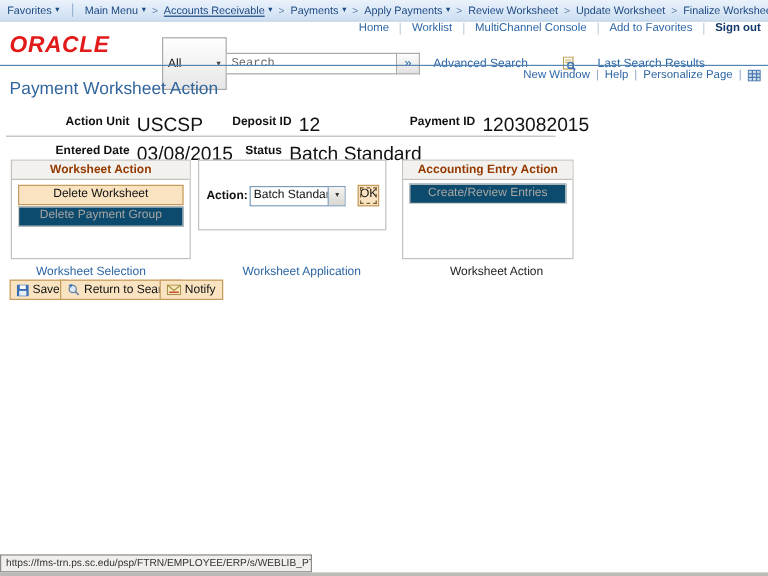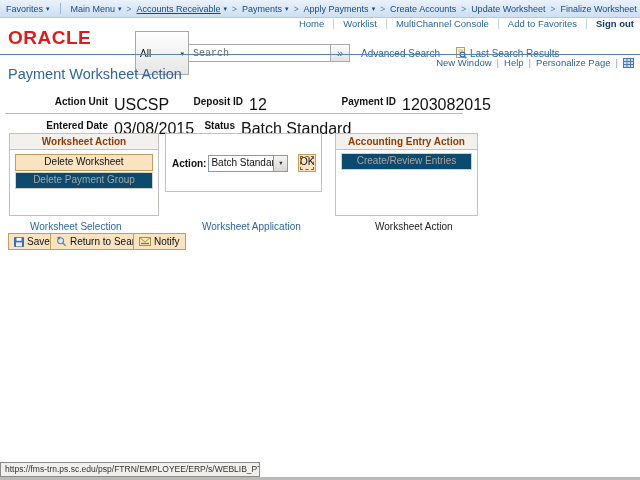--- a/index.html
+++ b/index.html
@@ -17,33 +17,33 @@
   .underlined{text-decoration:underline;}
 
   
   .utility{position:absolute;top:18px;right:6px;display:flex;align-items:center;font-size:9.5px;}
   .u-link{color:#2c66a5;cursor:pointer;}
   .u-sep{width:1px;height:10px;background:#c4d2e2;margin:0 9px;}
   .signout{color:#13386b;font-weight:bold;cursor:pointer;}
 
   
   .logo{position:absolute;top:27px;left:8px;font-size:19px;font-weight:bold;
-        color:#e21a1a;letter-spacing:.5px;}
+        color:#e21a1a;letter-spacing:.5px;font-style:italic;}
   .search-bar{position:absolute;top:31px;left:135px;display:flex;align-items:center;font-size:10px;}
   .scope{width:44px;height:18px;border:1px solid #a9a9a9;background:linear-gradient(#fff,#e6e6e6);
          display:flex;align-items:center;justify-content:space-between;padding:12px 4px;cursor:pointer;}
   .scope .dd-glyph{color:#444;}
   .search-input{width:142px;height:18px;border:1px solid #a9a9a9;border-left:none;margin:0;
          padding:0 4px;font-size:10px;font-family:Liberation Mono, monospace;box-sizing:border-box;outline:none;}
   .search-input::placeholder{color:#666;opacity:1;}
   .go-btn{width:19px;height:18px;border:1px solid #a9a9a9;border-left:none;box-sizing:border-box;
          background:linear-gradient(#fcfcfc,#e2e2e2);color:#2c66a5;font-size:11px;
          display:flex;align-items:center;justify-content:center;cursor:pointer;}
   .adv-link{margin-left:11px;color:#2c66a5;cursor:pointer;}
-  .lsr-link{margin-left:16px;color:#2c66a5;cursor:pointer;display:flex;align-items:center;gap:3px;}
+  .lsr-link{margin-left:29px;color:#2c66a5;cursor:pointer;display:flex;align-items:center;gap:18px;}
 
   .blue-rule{position:absolute;top:54px;left:0;width:640px;height:1px;background:#5585b5;}
 
   
   .page-actions{position:absolute;top:57px;right:6px;display:flex;align-items:center;font-size:9.5px;}
   .pa-sep{color:#8ba7c7;margin:0 5px;}
 
   .page-title{position:absolute;top:66px;left:8px;font-size:14.5px;color:#31659c;}
 
   
@@ -112,21 +112,21 @@
       <span>Payments</span>
       <span class="dd-glyph">▾</span>
     </span>
     <span class="crumb-sep">&gt;</span>
     <span class="crumb-item">
       <span>Apply Payments</span>
       <span class="dd-glyph">▾</span>
     </span>
     <span class="crumb-sep">&gt;</span>
     <span class="crumb-item">
-      <span>Create Accounts</span>
+      <span>Review Worksheet</span>
     </span>
     <span class="crumb-sep">&gt;</span>
     <span class="crumb-item">
       <span>Update Worksheet</span>
     </span>
     <span class="crumb-sep">&gt;</span>
     <span class="crumb-item">
       <span>Finalize Worksheet</span>
     </span>
   </div>

